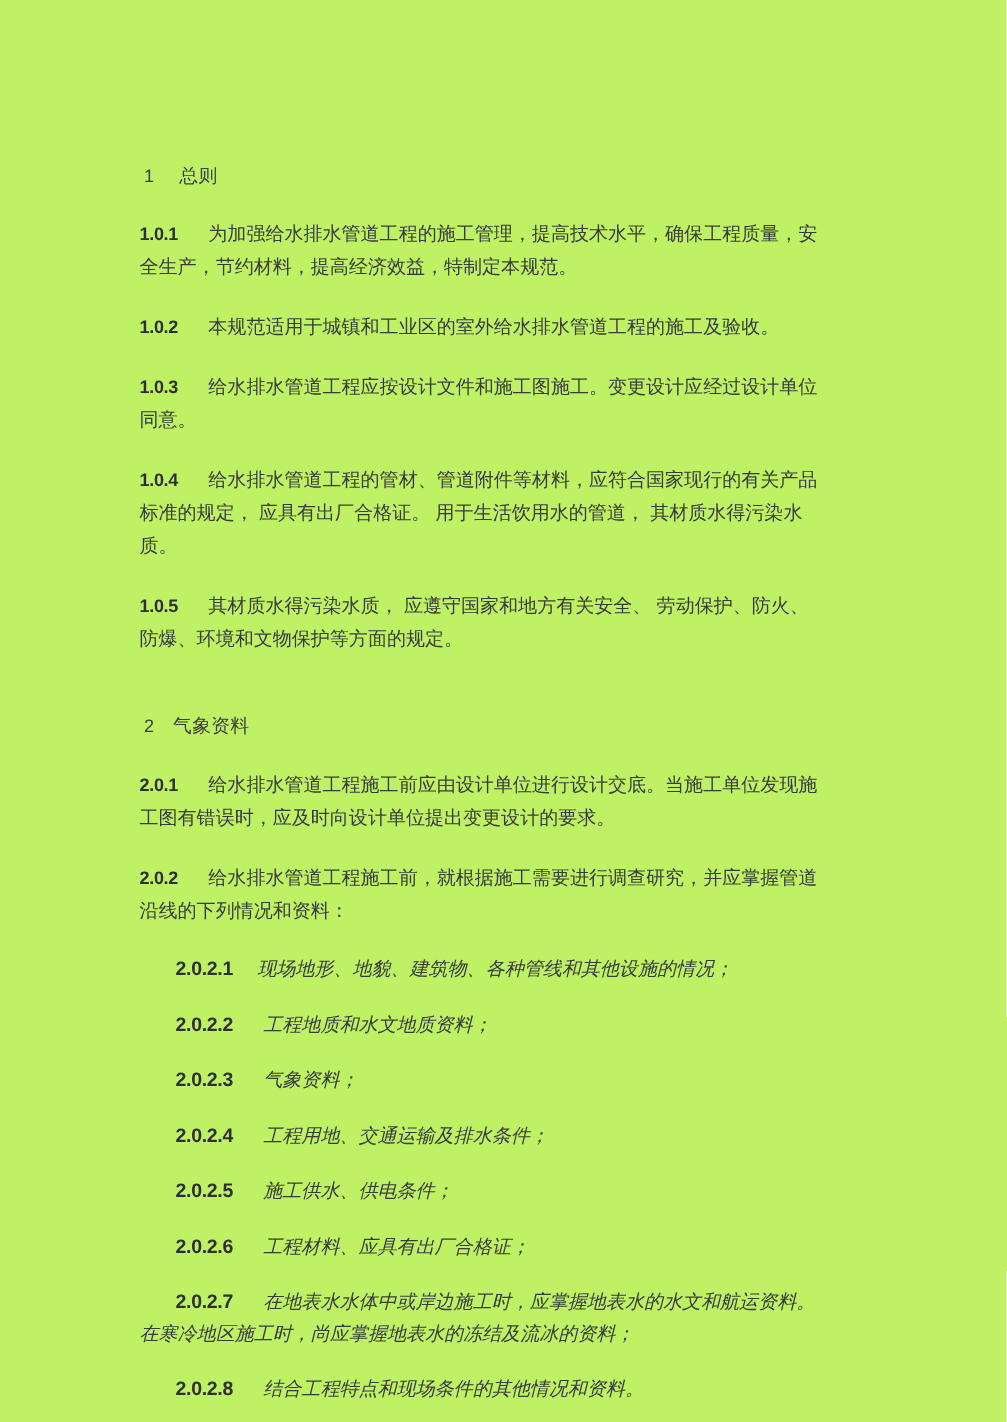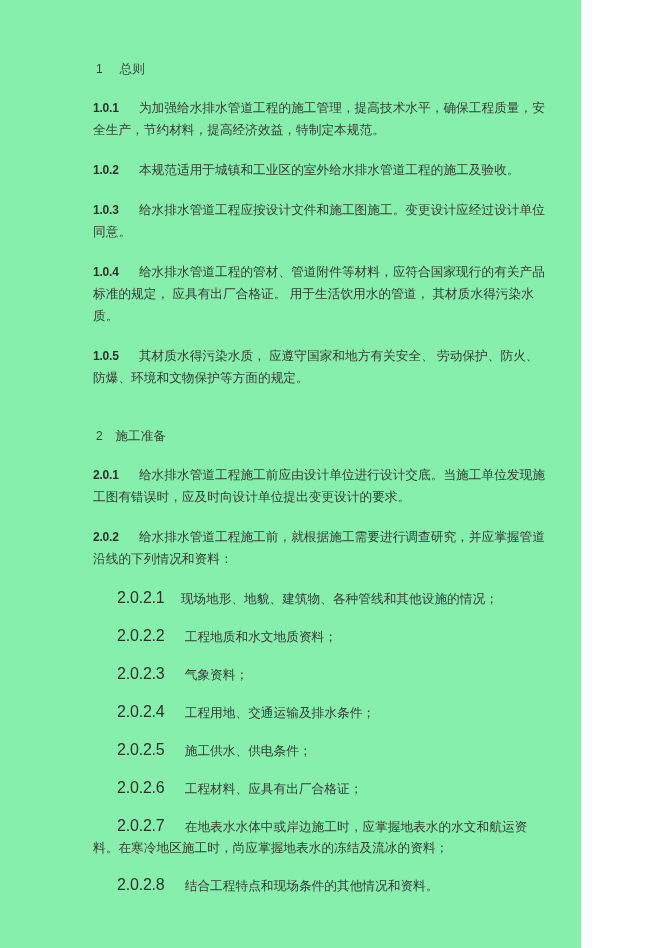--- a/index.html
+++ b/index.html
@@ -10,25 +10,25 @@
   }
   body {
     width: 671px;
     height: 948px;
     overflow: hidden;
     font-family: "DejaVu Sans", "Liberation Sans", sans-serif;
     color: #3a3a3a;
   }
   .page {
     position: relative;
-    width: 581px;
+    width: 671px;
     height: 948px;
-    background: #86efac;
+    background: #bef264;
     box-sizing: border-box;
-    padding: 60px 110px 0 93px;
+    padding: 108px 110px 0 93px;
   }
   .doc-body {
     width: 455px;
   }
   
   .heading {
     font-size: 12.5px;
     line-height: 18px;
     color: #3d3d3d;
     margin: 0 0 0 0;
@@ -54,43 +54,44 @@
     word-break: break-all;
   }
   .clause .c-num {
     font-family: "Liberation Sans", sans-serif;
     font-weight: 700;
     font-size: 12px;
     color: #2f2f2f;
     letter-spacing: -0.2px;
   }
   .clause .c-text {
-    font-family: Liberation Serif, serif;
+    font-family: Liberation Sans, sans-serif;
   }
   
   .subitem {
     font-size: 12.7px;
     line-height: 21px;
     margin: 0;
     color: #3a3a3a;
     word-break: break-all;
   }
   .subitem .s-inner {
     display: block;
     text-indent: 24px;
   }
   .subitem .c-num {
     font-family: "Liberation Sans", sans-serif;
-    font-weight: 400;
-    font-size: 16px;
+    font-weight: 700;
+    font-size: 13px;
     color: #2f2f2f;
     letter-spacing: -0.2px;
   }
   .subitem .c-text {
     font-family: "DejaVu Sans", sans-serif;
+    font-style: italic;
   }
   .sp-after-heading { height: 19px; }
   .sp-between-clause { height: 18px; }
   .sp-before-heading { height: 20px; }
   .sp-between-sub { height: 16px; }
   .sp-before-sub-block { height: 17px; }
 </style>
 </head>
 <body>
 
@@ -117,21 +118,21 @@
 
     <div class="sp-between-clause"></div>
 
     <p class="clause"><span class="c-num">1.0.5</span>&nbsp;&nbsp;&nbsp;&nbsp;&nbsp;<span class="c-text">其材质水得污染水质， 应遵守国家和地方有关安全、 劳动保护、防火、防爆、环境和文物保护等方面的规定。</span></p>
 
     <div class="sp-between-clause"></div>
 
 
     <div class="sp-before-heading"></div>
 
-    <p class="heading"><span class="h-num">2</span>   <span class="h-text">施工准备</span></p>
+    <p class="heading"><span class="h-num">2</span>   <span class="h-text">气象资料</span></p>
 
     <div class="sp-after-heading"></div>
 
     <p class="clause"><span class="c-num">2.0.1</span>&nbsp;&nbsp;&nbsp;&nbsp;&nbsp;<span class="c-text">给水排水管道工程施工前应由设计单位进行设计交底。当施工单位发现施工图有错误时，应及时向设计单位提出变更设计的要求。</span></p>
 
     <div class="sp-between-clause"></div>
 
     <p class="clause"><span class="c-num">2.0.2</span>&nbsp;&nbsp;&nbsp;&nbsp;&nbsp;<span class="c-text">给水排水管道工程施工前，就根据施工需要进行调查研究，并应掌握管道沿线的下列情况和资料：</span></p>
 
     <div class="sp-before-sub-block"></div>

